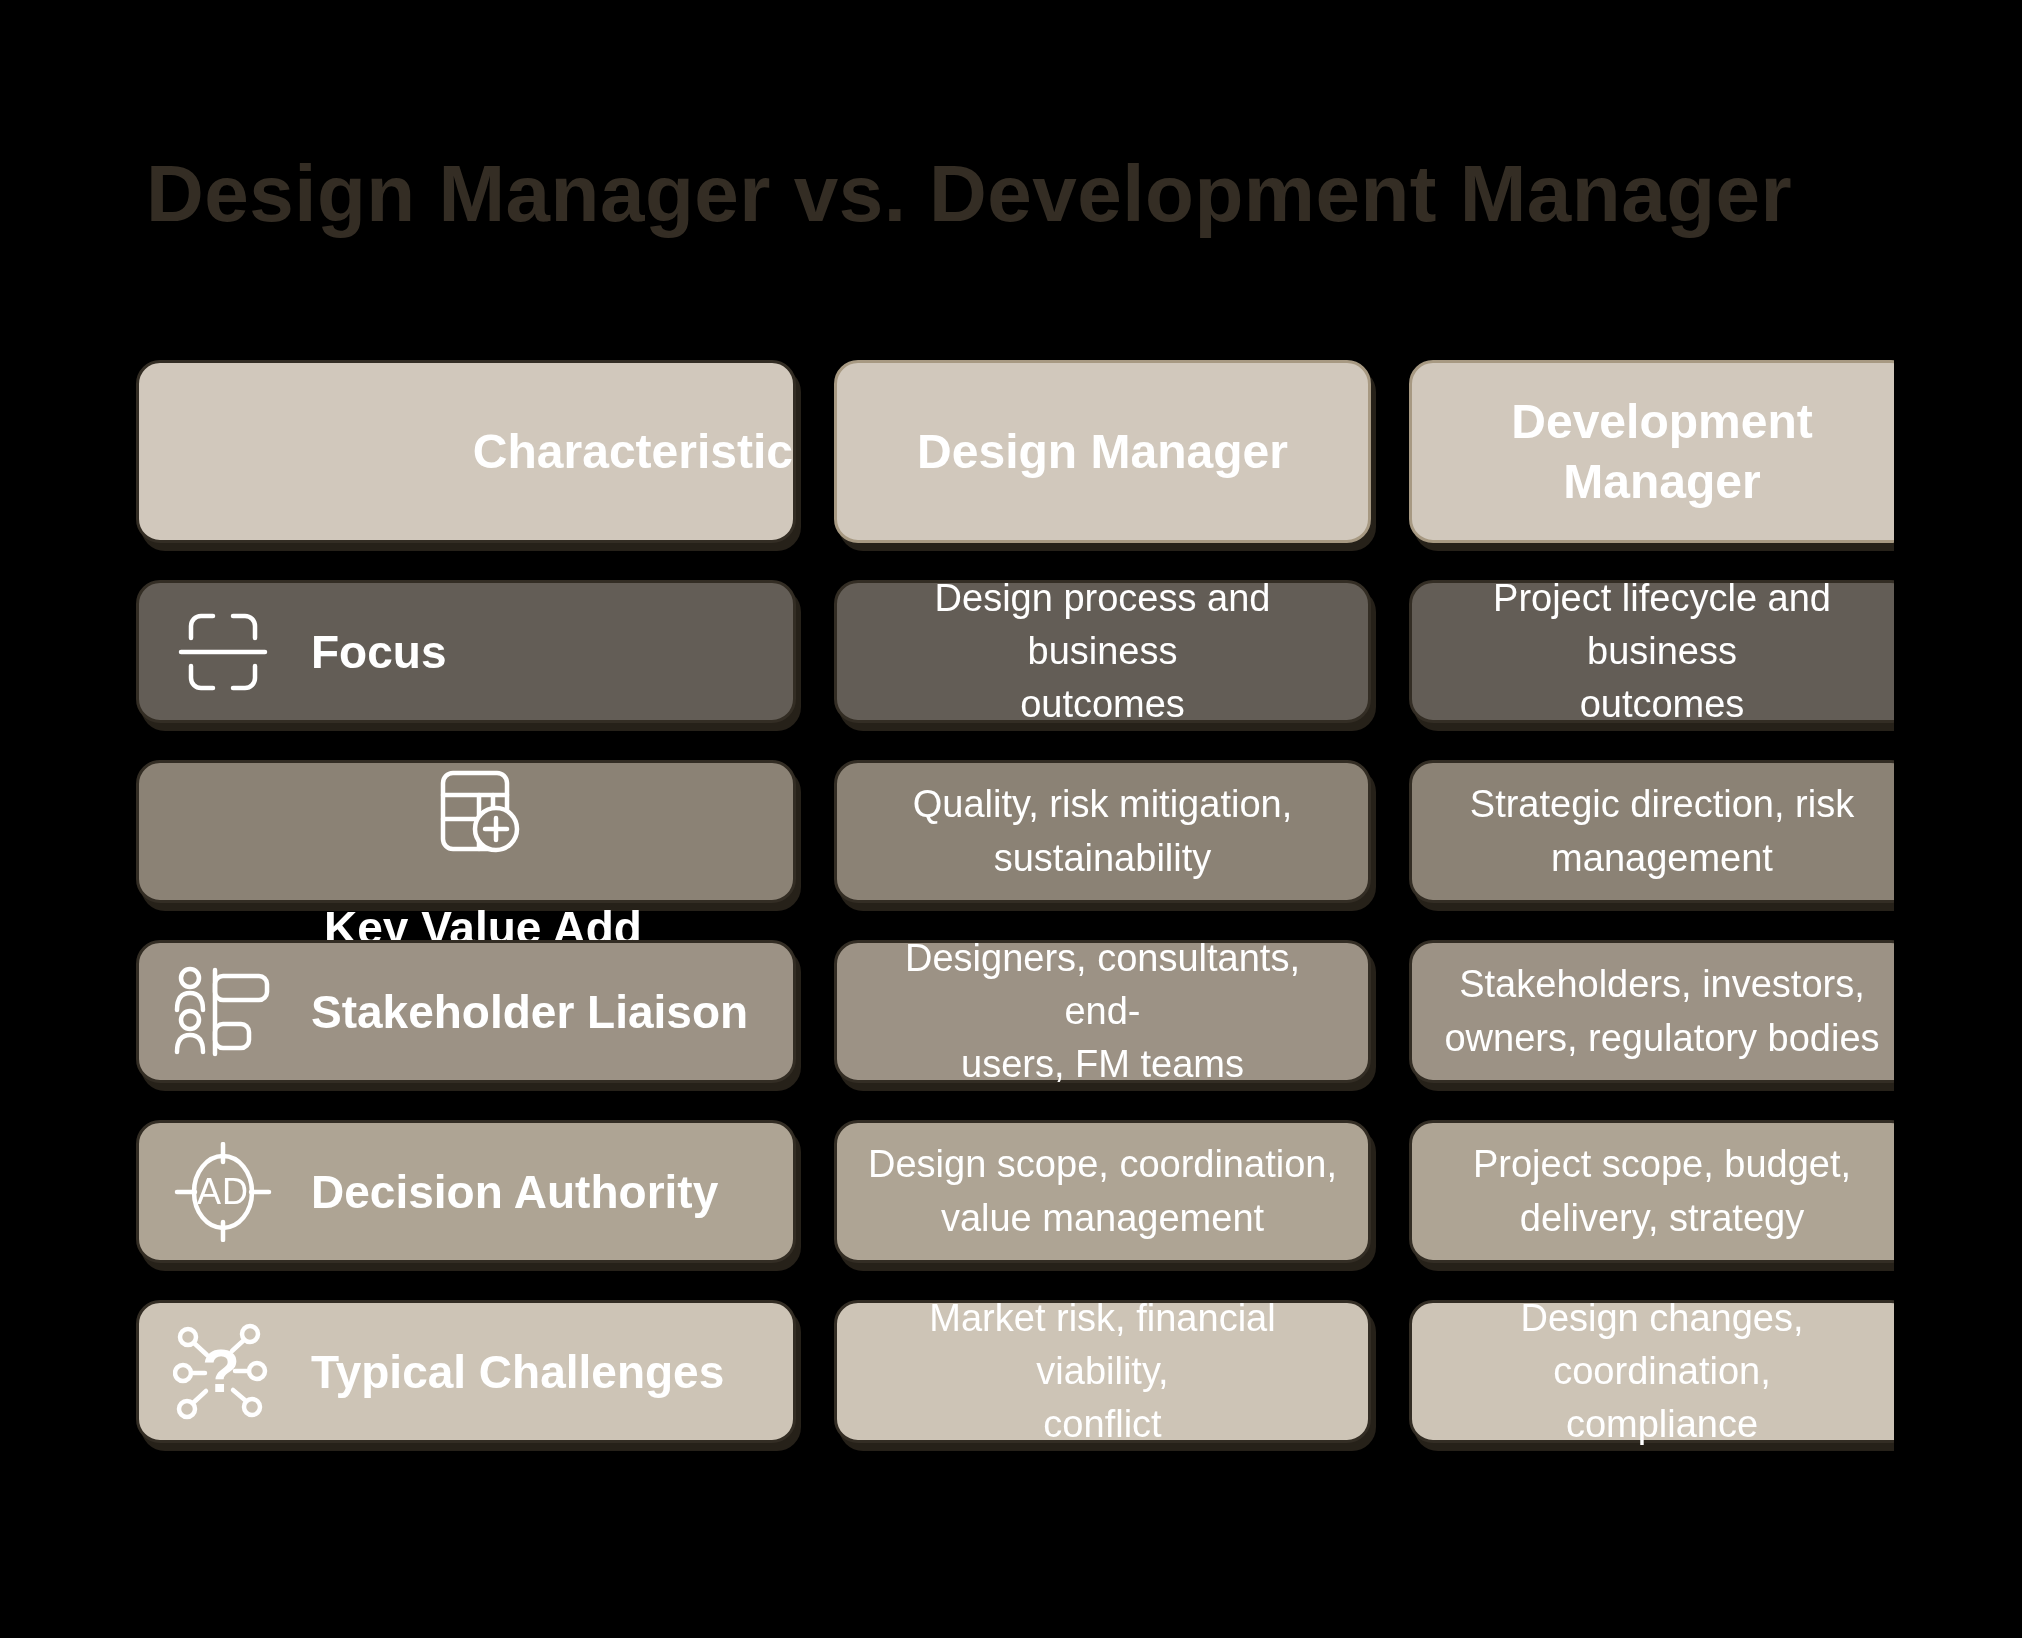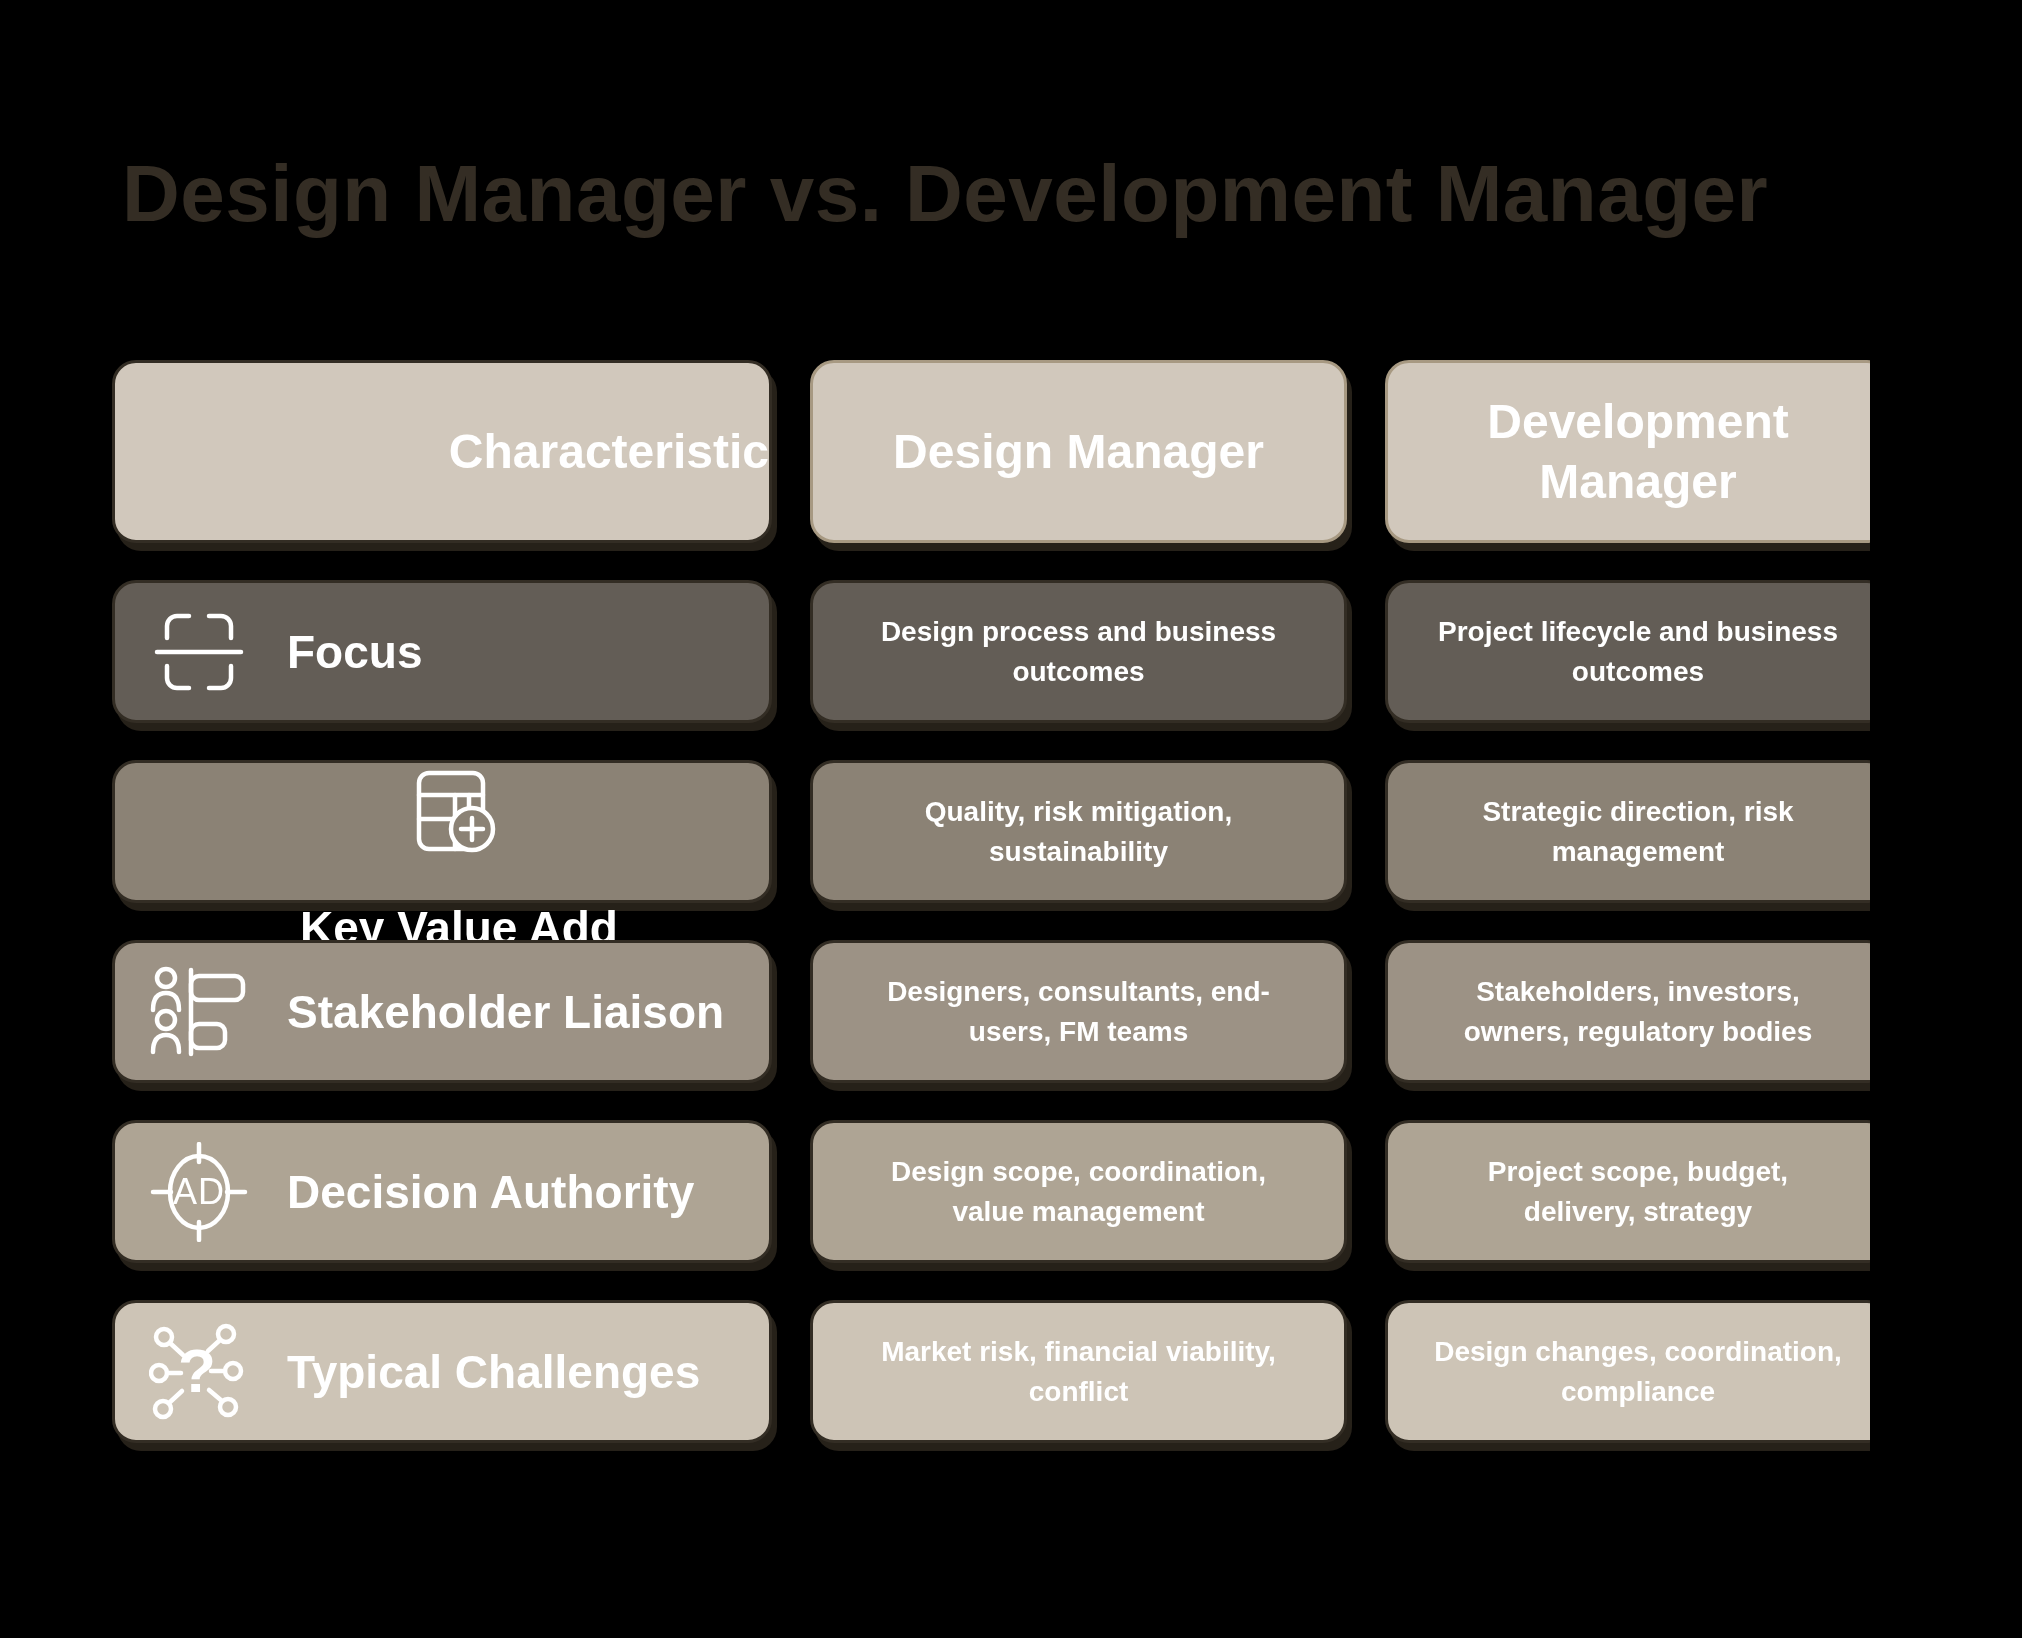--- a/index.html
+++ b/index.html
@@ -7,20 +7,21 @@
     padding: 0;
     background: #000;
   }
   #canvas {
     position: relative;
     width: 1870px;
     height: 1638px;
     background: var(--bg, #000);
     font-family: "Liberation Sans", sans-serif;
     overflow: hidden;
+    margin-left: 24px;
   }
   .title {
     position: absolute;
     left: 122px;
     top: 148px;
     font-size: 80px;
     font-weight: bold;
     letter-spacing: 0.5px;
     color: var(--title-color, #342d24);
     white-space: nowrap;
@@ -60,26 +61,25 @@
   .hdr-tan { border-color: var(--border-tan, #a79982); }
   .hdr-wrap { padding: 0 54px; }
   .label-cell {
     justify-content: flex-start;
     padding-left: 34px;
     font-weight: bold;
     font-size: 46px;
     gap: 38px;
   }
   .value-cell {
-    font-size: 28px;
+    font-size: 38px;
     line-height: 1.4;
     text-align: center;
     white-space: pre-line;
     padding: 0 26px;
-    font-weight: bold;
   }
   .r0 { background: var(--row0, #635d56); }
   .r1 { background: var(--row1, #8b8275); flex-direction: column; }
   .r2 { background: var(--row2, #9c9285); }
   .r3 { background: var(--row3, #aea494); }
   .r4 { background: var(--row4, #cdc4b6); }
   .icon-wrap {
     width: 100px;
     height: 100px;
     flex: 0 0 100px;

